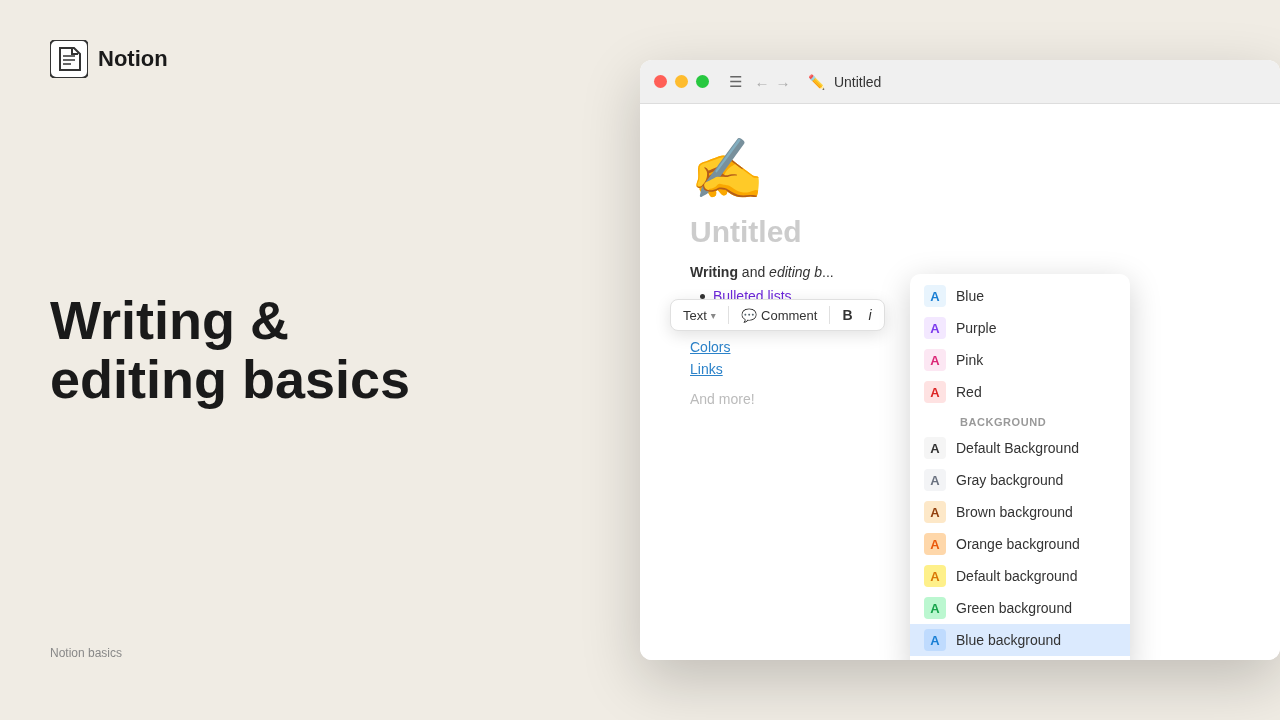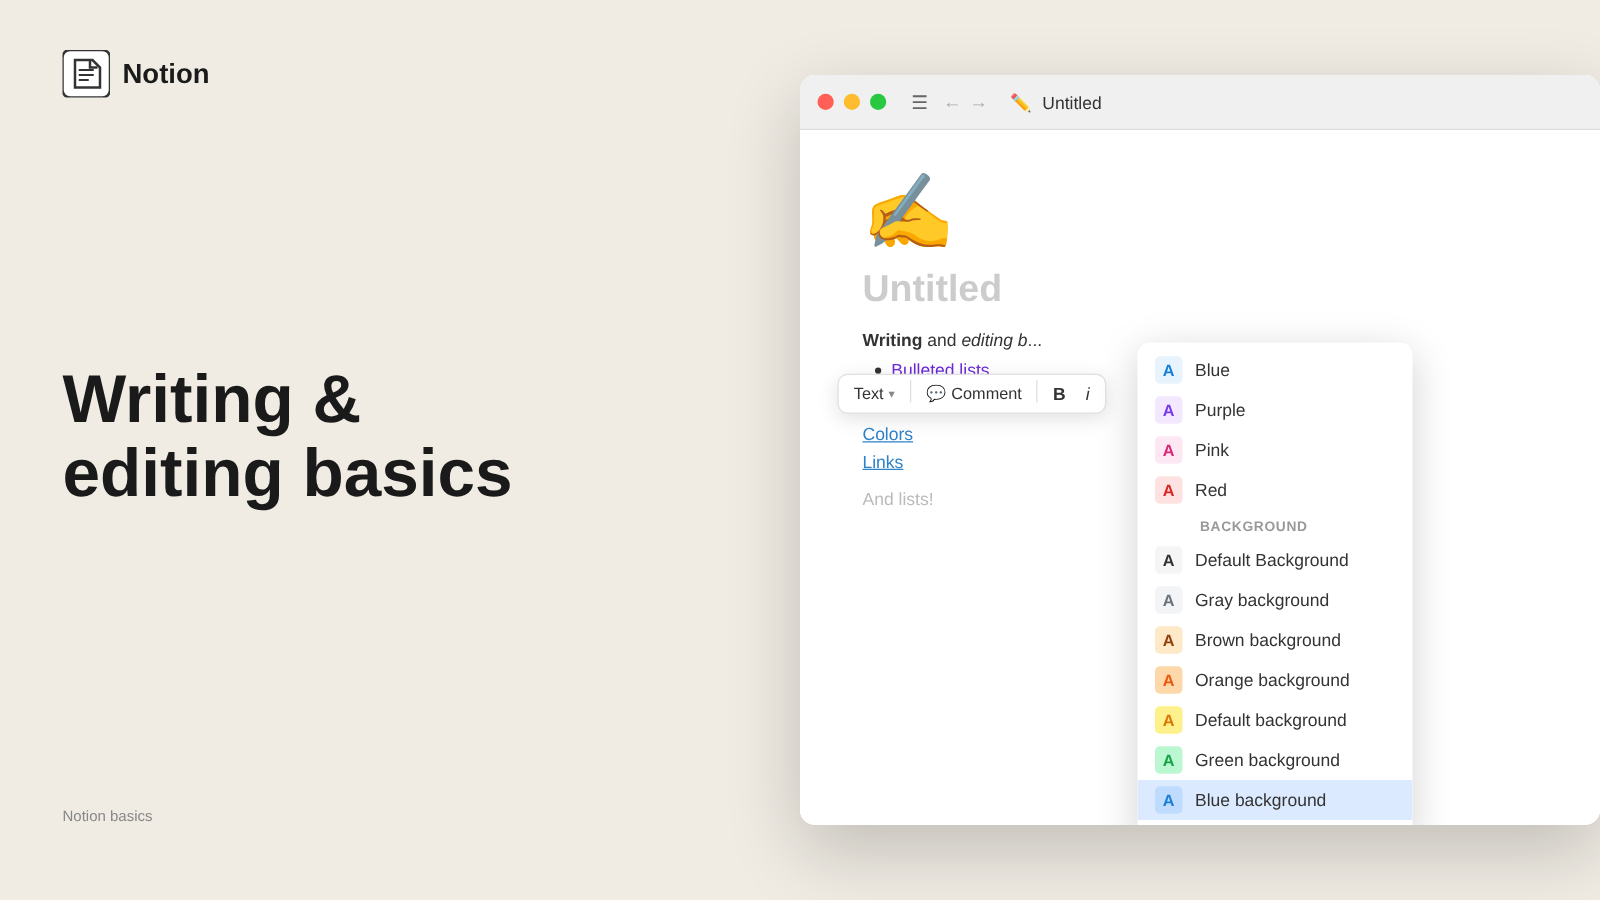--- a/index.html
+++ b/index.html
@@ -199,21 +199,21 @@
     
     .format-toolbar {
       position: absolute;
       top: 195px;
       left: 30px;
       background: #fff;
       border: 1px solid #e0e0e0;
       border-radius: 8px;
       box-shadow: 0 4px 16px rgba(0,0,0,0.12);
       display: flex;
-      align-items: flex-start;
+      align-items: center;
       padding: 4px 6px;
       gap: 4px;
       z-index: 10;
     }
 
     .toolbar-item {
       display: flex;
       align-items: center;
       gap: 4px;
       padding: 3px 6px;
@@ -416,21 +416,21 @@
         <span>Comment</span>
       </div>
       <div class="toolbar-divider"></div>
       <div class="toolbar-item toolbar-bold">B</div>
       <div class="toolbar-item toolbar-italic">i</div>
     </div>
 
     <div class="content-links">
       <span class="content-link active">Colors</span>
       <span class="content-link">Links</span>
-      <div class="and-more">And lists!</div>
+      <div class="and-more">And more!</div>
     </div>
 
     <div class="color-dropdown">
 
       <div class="dropdown-color-item">
         <div class="color-letter cl-blue">A</div>
         <span>Blue</span>
       </div>
       <div class="dropdown-color-item">
         <div class="color-letter cl-purple">A</div>

